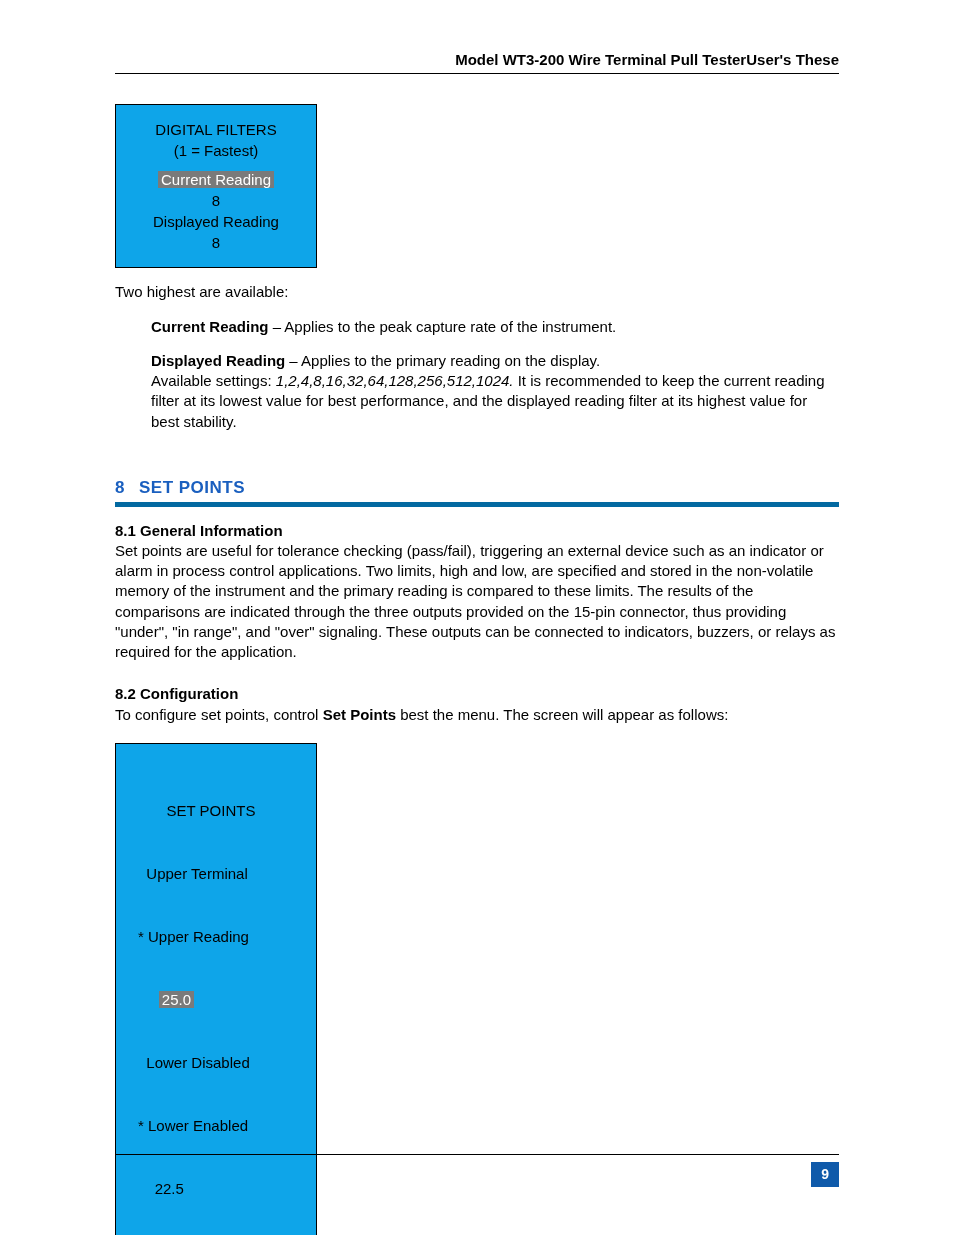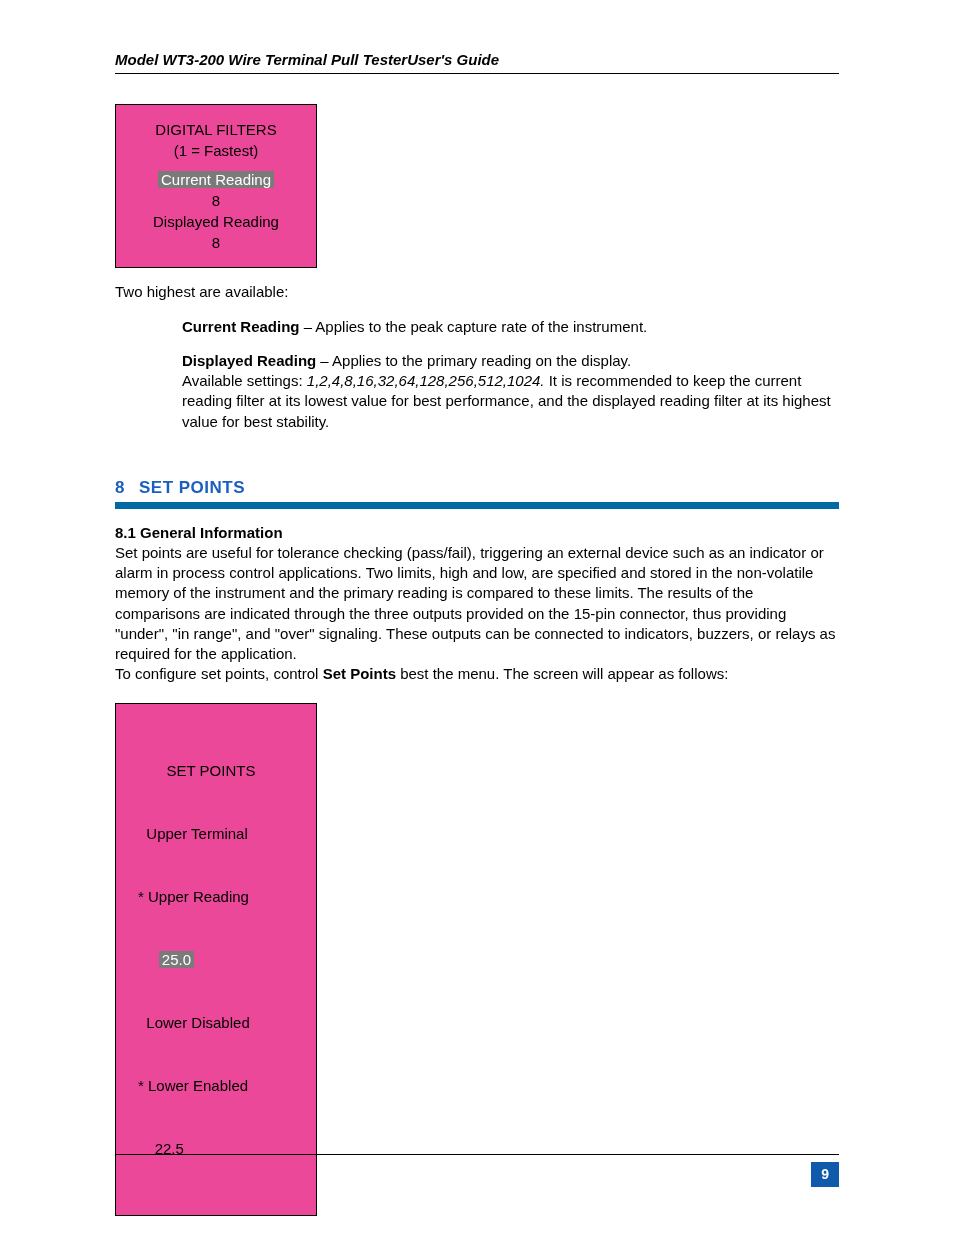--- a/index.html
+++ b/index.html
@@ -14,57 +14,56 @@
   .page {
     width: 954px;
     height: 1235px;
     margin: 0 auto;
     position: relative;
     padding: 50px 115px 0 115px;
     box-sizing: border-box;
   }
   .header-bar {
     display: flex;
-    justify-content: flex-start;
+    justify-content: flex-end;
     border-bottom: 1px solid #000;
     padding-bottom: 3px;
     margin-bottom: 30px;
-    font-style: italic;
   }
   .header-left, .header-right {
     font-weight: bold;
     font-size: 15px;
   }
   .lcd-box {
     border: 1px solid #000;
-    background: #ec4899;
+    background: #0ea5e9;
     width: 202px;
     padding: 14px 10px 14px 10px;
     box-sizing: border-box;
     text-align: center;
     font-size: 15px;
     line-height: 1.4;
   }
   .lcd-box .hl {
     background: #7a7a7a;
     color: #fff;
     padding: 0 3px;
   }
   .para {
     margin: 14px 0;
   }
   .indent {
-    margin-left: 67px;
+    margin-left: 36px;
   }
   .section-heading {
     color: #1a5fbf;
     font-weight: bold;
     font-size: 17px;
     letter-spacing: 0.5px;
-    border-bottom: 7px solid #0369a1;
+    border-bottom: 5px solid #0369a1;
     padding-bottom: 2px;
     margin-top: 45px;
     margin-bottom: 14px;
   }
   .section-heading .num {
     margin-right: 14px;
   }
   .sub-heading {
     font-weight: bold;
     margin-top: 14px;
@@ -97,21 +96,21 @@
   em.settings {
     font-style: italic;
   }
 </style>
 </head>
 <body>
 
 <div class="page">
   <div class="header-bar">
     <div class="header-left">Model WT3-200 Wire Terminal Pull Tester</div>
-    <div class="header-right">User's Guide</div>
+    <div class="header-right">User's These</div>
   </div>
 
   <div class="lcd-box">
     <div>DIGITAL FILTERS</div>
     <div>(1 = Fastest)</div>
     <div style="height:8px"></div>
     <div><span class="hl">Current Reading</span></div>
     <div>8</div>
     <div>Displayed Reading</div>
     <div>8</div>
@@ -128,20 +127,21 @@
     <span>Available settings: </span><em class="settings">1,2,4,8,16,32,64,128,256,512,1024.</em><span> It is recommended to keep the current reading filter at its lowest value for best performance, and the displayed reading filter at its highest value for best stability.</span>
   </p>
 
   <div class="section-heading">
     <span class="num">8</span><span>SET POINTS</span>
   </div>
 
   <div class="sub-heading">8.1 General Information</div>
   <div>Set points are useful for tolerance checking (pass/fail), triggering an external device such as an indicator or alarm in process control applications. Two limits, high and low, are specified and stored in the non-volatile memory of the instrument and the primary reading is compared to these limits. The results of the comparisons are indicated through the three outputs provided on the 15-pin connector, thus providing "under", "in range", and "over" signaling. These outputs can be connected to indicators, buzzers, or relays as required for the application.</div>
 
+  <div class="sub-heading" style="margin-top:22px">8.2 Configuration</div>
   <div>
     <span>To configure set points, control </span><b>Set Points</b><span> best the menu. The screen will appear as follows:</span>
   </div>
 
   <div style="height:18px"></div>
 
   <div class="lcd-box left-align" style="white-space:pre;">
     <div class="center">SET POINTS</div>
     <div>  Upper Terminal</div>
     <div>* Upper Reading</div>

